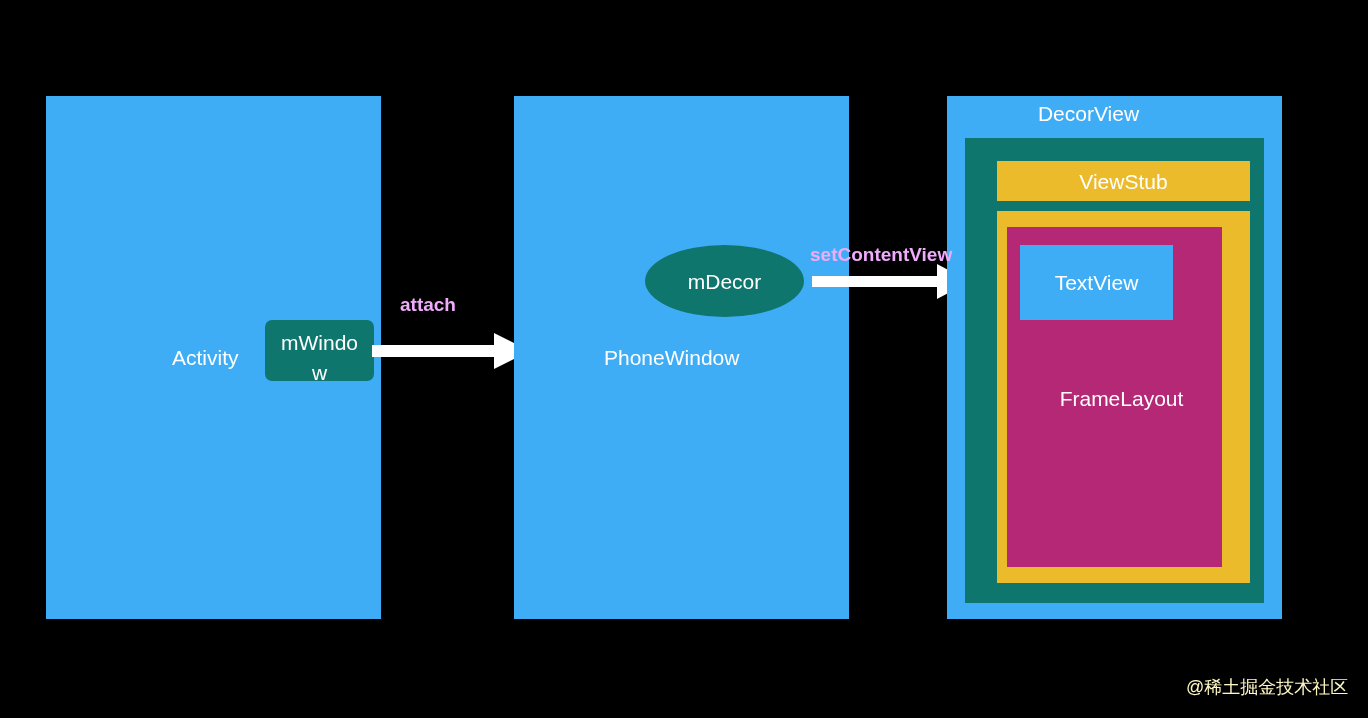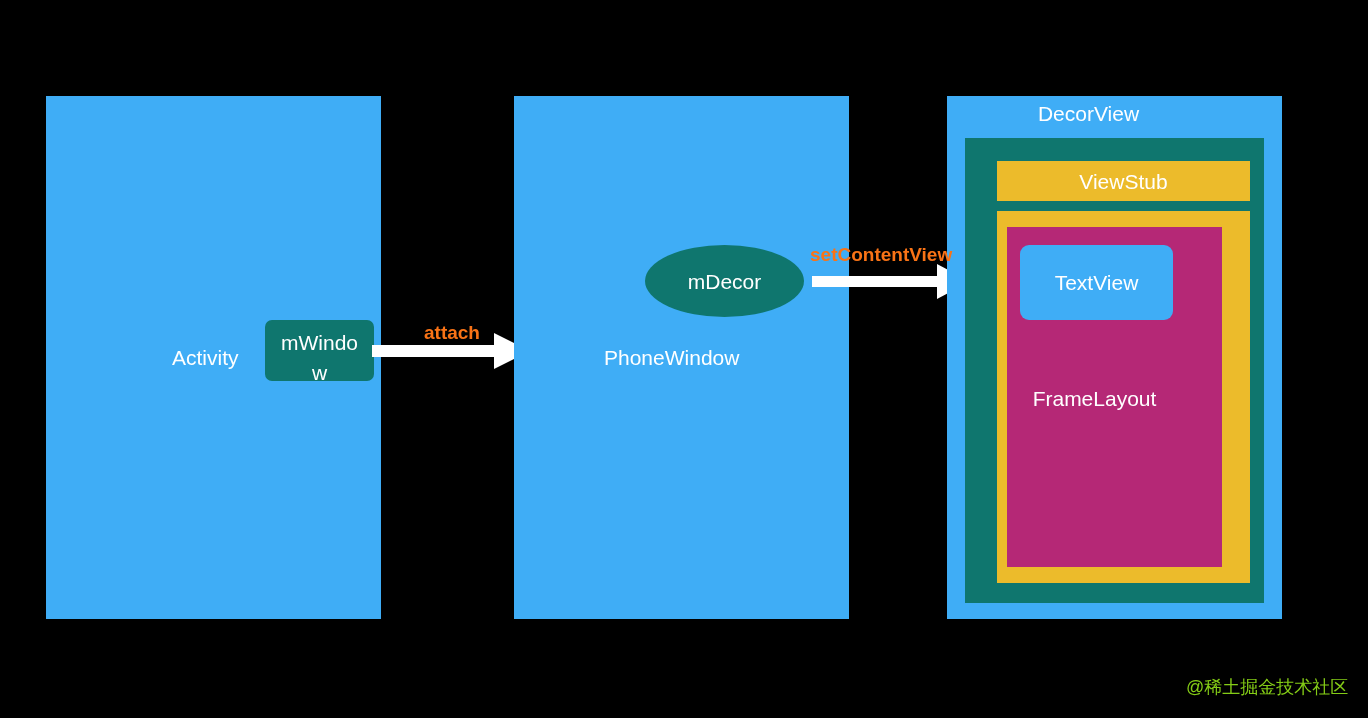--- a/index.html
+++ b/index.html
@@ -4,34 +4,34 @@
 <style>
   html, body { margin:0; padding:0; background:#000; }
   body { width:1368px; height:718px; position:relative; overflow:hidden;
          font-family:"Liberation Sans", sans-serif; }
   .box { position:absolute; }
   .lbl { position:absolute; color:#fff; font-size:21px; text-align:center; white-space:nowrap; }
   .blue { background:#3fadf6; }
   .green { background:#0f766e; }
   .yellow { background:#ecbb2b;margin-left:8px; }
   .magenta { background:#b52876; }
-  .arrow-label { position:absolute; color:#f97316; font-weight:bold; font-size:19px; white-space:nowrap; }
-  .watermark { position:absolute; color:#84cc16; font-size:18px; left:1186px; top:675px; }
+  .arrow-label { position:absolute; color:#f0abfc; font-weight:bold; font-size:19px; white-space:nowrap; }
+  .watermark { position:absolute; color:#fef9c3; font-size:18px; left:1186px; top:675px; }
 </style>
 </head>
 <body>
 
 <div class="box blue" style="left:46px;top:96px;width:335px;height:523px;"></div>
 <div class="lbl" style="left:172px;top:346px;">Activity</div>
 <div class="box green" style="left:265px;top:320px;width:109px;height:61px;border-radius:7px;">
   <div class="lbl" style="position:absolute;left:0;width:109px;top:11px;">mWindo</div>
   <div class="lbl" style="position:absolute;left:0;width:109px;top:41px;">w</div>
 </div>
 
-<div class="arrow-label" style="left:400px;top:322px;margin-left:24px;">attach</div>
+<div class="arrow-label" style="left:400px;top:294px;">attach</div>
 <svg class="box" style="left:372px;top:330px;" width="160" height="42">
   <rect x="0" y="15" width="128" height="12" fill="#fff"></rect>
   <polygon points="122,3 158,21 122,39" fill="#fff"></polygon>
 </svg>
 
 <div class="box blue" style="left:514px;top:96px;width:335px;height:523px;"></div>
 <div class="lbl" style="left:604px;top:346px;">PhoneWindow</div>
 <div class="box green" style="left:645px;top:245px;width:159px;height:72px;border-radius:50%;">
   <div class="lbl" style="position:absolute;left:0;width:159px;top:25px;">mDecor</div>
 </div>
@@ -41,22 +41,22 @@
   <polygon points="125,2 158,19.5 125,37" fill="#fff"></polygon>
 </svg>
 
 <div class="box blue" style="left:947px;top:96px;width:335px;height:523px;"></div>
 <div class="box green" style="left:965px;top:138px;width:299px;height:465px;"></div>
 <div class="box yellow" style="left:989px;top:161px;width:253px;height:40px;">
   <div class="lbl" style="position:absolute;left:0;width:253px;top:9px;">ViewStub</div>
 </div>
 <div class="box yellow" style="left:989px;top:211px;width:253px;height:372px;"></div>
 <div class="box magenta" style="left:1007px;top:227px;width:215px;height:340px;">
-  <div class="lbl" style="position:absolute;left:0;width:175px;top:160px;">FrameLayout</div>
+  <div class="lbl" style="position:absolute;left:0;width:175px;top:160px;padding-left:27px;">FrameLayout</div>
 </div>
-<div class="box blue" style="left:1020px;top:245px;width:153px;height:75px;border-radius:9px;">
+<div class="box blue" style="left:1020px;top:245px;width:153px;height:75px;">
   <div class="lbl" style="position:absolute;left:0;width:153px;top:26px;">TextView</div>
 </div>
 <div class="lbl" style="left:947px;width:283px;top:102px;">DecorView</div>
 
 <div class="arrow-label" style="left:810px;top:244px;width:156px;overflow:hidden;">setContentView</div>
 
 <div class="watermark">@稀土掘金技术社区</div>
 
 </body></html>

